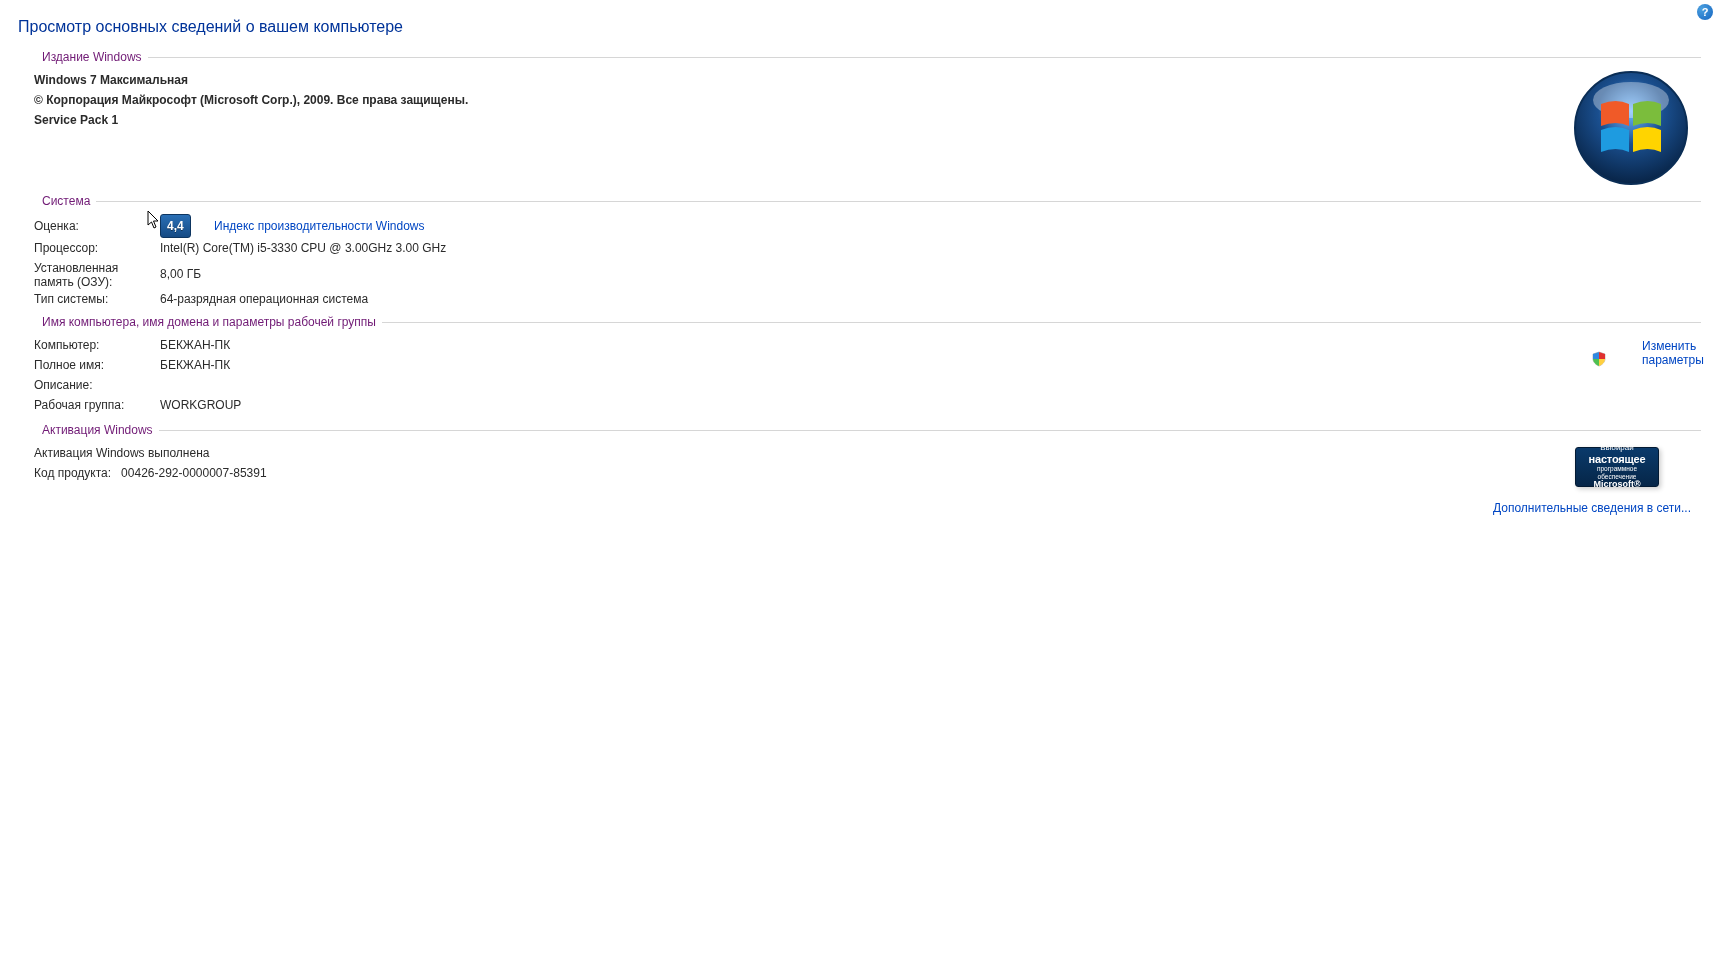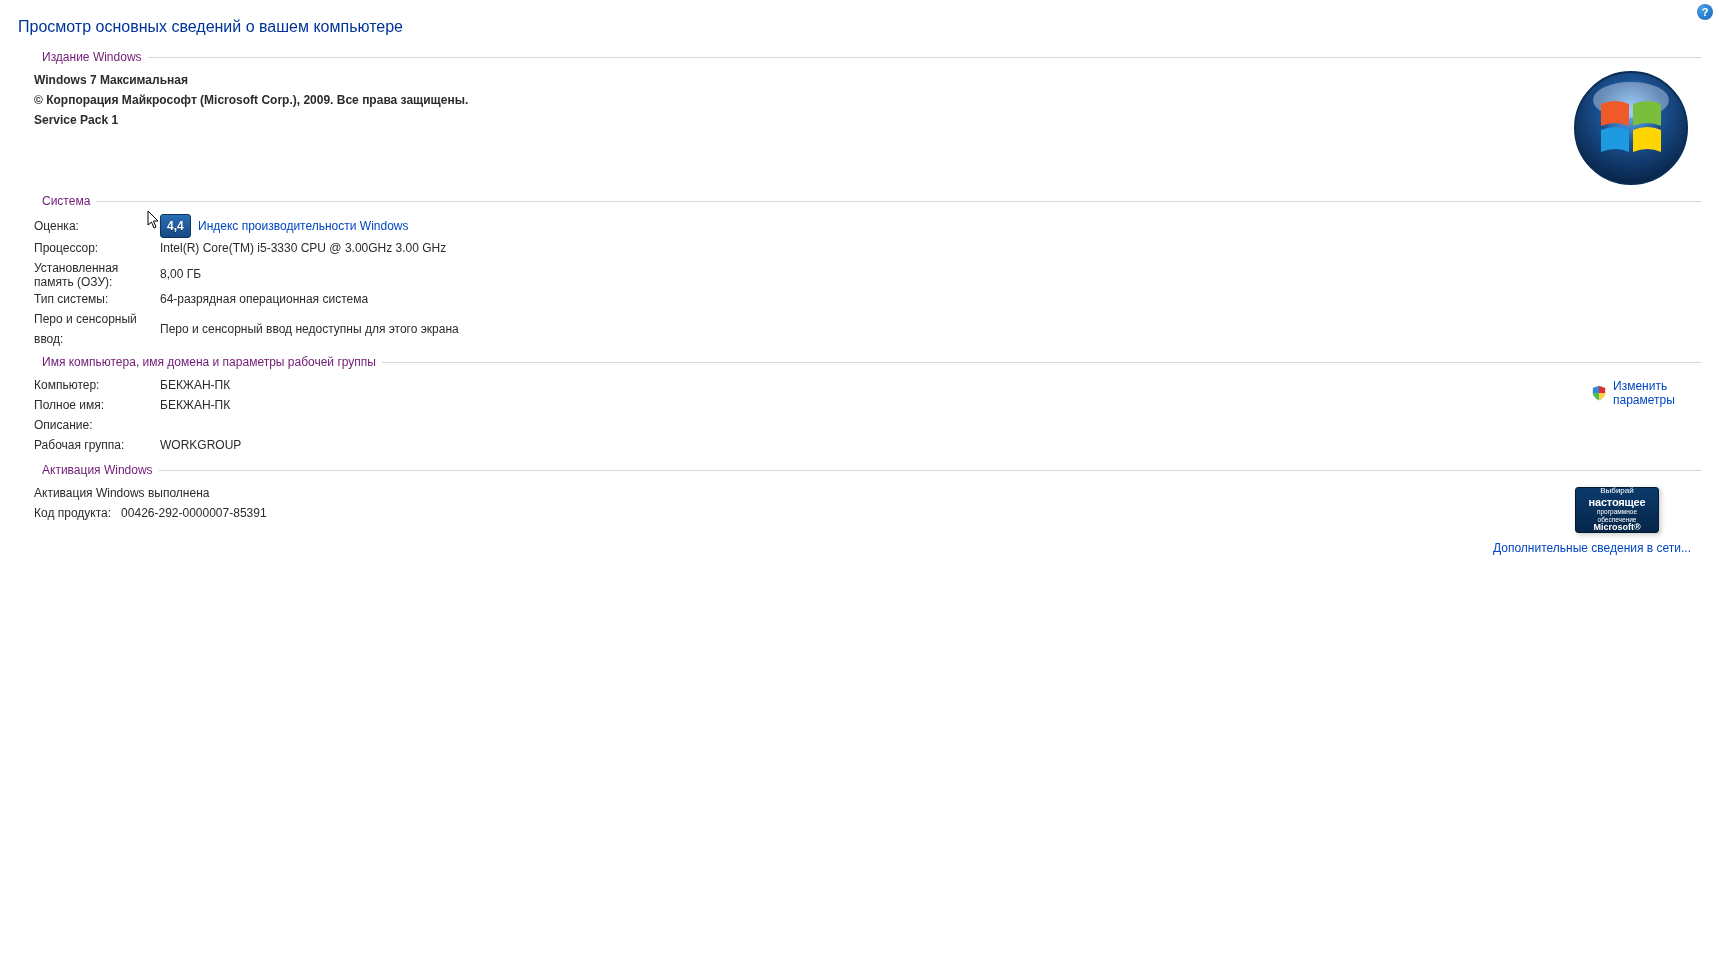--- a/index.html
+++ b/index.html
@@ -92,41 +92,42 @@
   color: #fff;
   font-weight: bold;
   font-size: 12px;
   padding: 1px 6px;
   margin-right: 4px;
   text-shadow: 0 1px 0 rgba(0,0,0,0.4);
 }
 .link {
   color: #0046c3;
   cursor: pointer;
+  margin-left: 16px;
 }
 .change-settings {
   position: absolute;
   right: 10px;
   top: 24px;
   display: flex;
-  align-items: center;
-  gap: 6px;
+  align-items: flex-end;
+  gap: 19px;
   max-width: 100px;
 }
 .shield-icon {
   width: 16px;
   height: 16px;
   flex-shrink: 0;
 }
 .genuine-badge {
   position: absolute;
   right: 42px;
   top: 24px;
   width: 84px;
-  height: 46px;
+  height: 40px;
   background: linear-gradient(to bottom, #0a3a6b, #062648);
   border: 1px solid #031a33;
   border-radius: 3px;
   color: #fff;
   text-align: center;
   padding: 3px 3px;
   line-height: 1.1;
   display: flex;
   flex-direction: column;
   justify-content: center;
@@ -209,24 +210,20 @@
         <div class="val">Intel(R) Core(TM) i5-3330 CPU @ 3.00GHz   3.00 GHz</div>
       </div>
       <div class="row">
         <div class="key" style="line-height:14px;padding-top:3px;">Установленная память (ОЗУ):</div>
         <div class="val">8,00 ГБ</div>
       </div>
       <div class="row">
         <div class="key">Тип системы:</div>
         <div class="val">64-разрядная операционная система</div>
       </div>
-      <div class="row">
-        <div class="key">Перо и сенсорный ввод:</div>
-        <div class="val">Перо и сенсорный ввод недоступны для этого экрана</div>
-      </div>
     </div>
   </div>
 
   <div class="section" style="margin-top:6px;">
     <div class="section-header">
       <span class="label">Имя компьютера, имя домена и параметры рабочей группы</span>
       <span class="line"></span>
     </div>
     <div class="indent">
       <div class="row">

